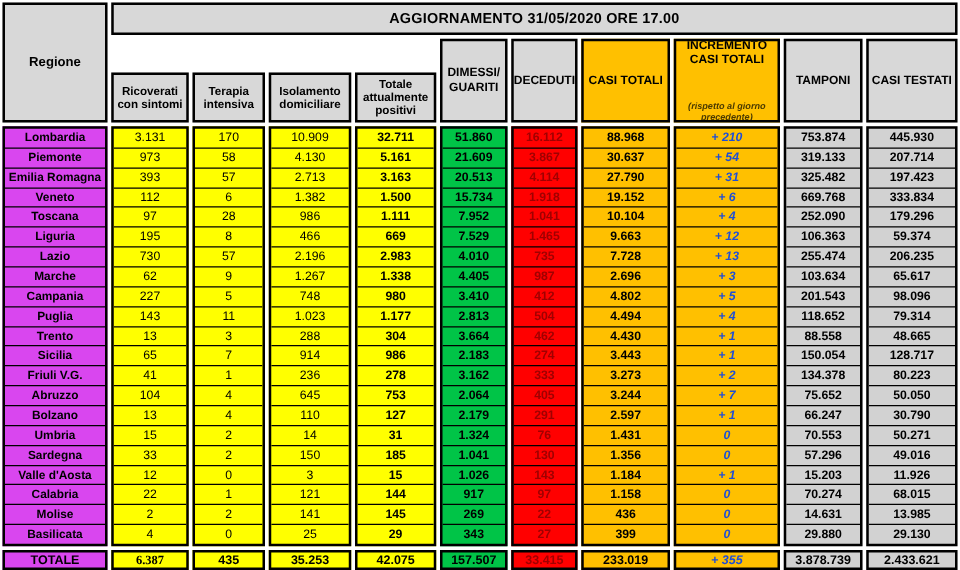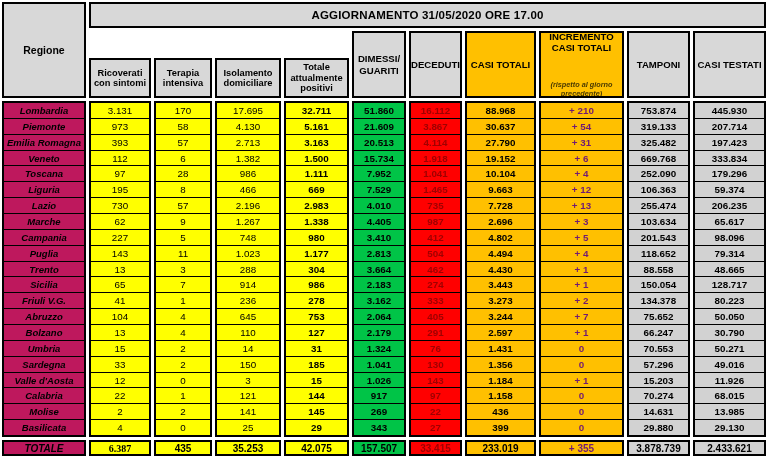--- a/index.html
+++ b/index.html
@@ -52,31 +52,31 @@
     justify-content: center;
     border-top: 1px solid #000;
     font-size: 9.8px;
     white-space: nowrap;
   }
   .col-box .cell:first-child { border-top: none; }
 
   .tot-box { grid-row: 5; font-size: 10px; white-space: nowrap; }
 
   
-  .bg-white  { background: #be185d; font-style: italic; }
+  .bg-white  { background: #d946ef; }
   .bg-yellow { background: #ffff00; }
   .bg-green  { background: #00c447; }
   .bg-red    { background: #ff0000; }
   .bg-amber  { background: #ffc000; }
   .bg-gray   { background: #d2d2d2; }
 
   .w-bold .cell, .w-bold { font-weight: bold; }
   .w-reg .cell { font-weight: normal; }
   .txt-darkred .cell, .txt-darkred { color: #a00000; }
-  .txt-incr .cell, .txt-incr { color: #701a75; font-weight: bold; }
+  .txt-incr .cell, .txt-incr { color: #1d4ed8; font-style: italic; font-weight: bold; }
   .col-regione .cell { font-weight: bold; font-size: 9.5px; }
 </style>
 </head>
 <body>
 
 <div class="sheet">
 
   <div class="box regione-box">Regione</div>
   <div class="box title-box">AGGIORNAMENTO 31/05/2020 ORE 17.00</div>
 
@@ -159,21 +159,21 @@
       <div class="cell">4</div>
       <div class="cell">4</div>
       <div class="cell">2</div>
       <div class="cell">2</div>
       <div class="cell">0</div>
       <div class="cell">1</div>
       <div class="cell">2</div>
       <div class="cell">0</div>
     </div>
   <div class="col-box bg-yellow w-reg" style="grid-column:4;">
-      <div class="cell">17.695</div>
+      <div class="cell">10.909</div>
       <div class="cell">4.130</div>
       <div class="cell">2.713</div>
       <div class="cell">1.382</div>
       <div class="cell">986</div>
       <div class="cell">466</div>
       <div class="cell">2.196</div>
       <div class="cell">1.267</div>
       <div class="cell">748</div>
       <div class="cell">1.023</div>
       <div class="cell">288</div>

